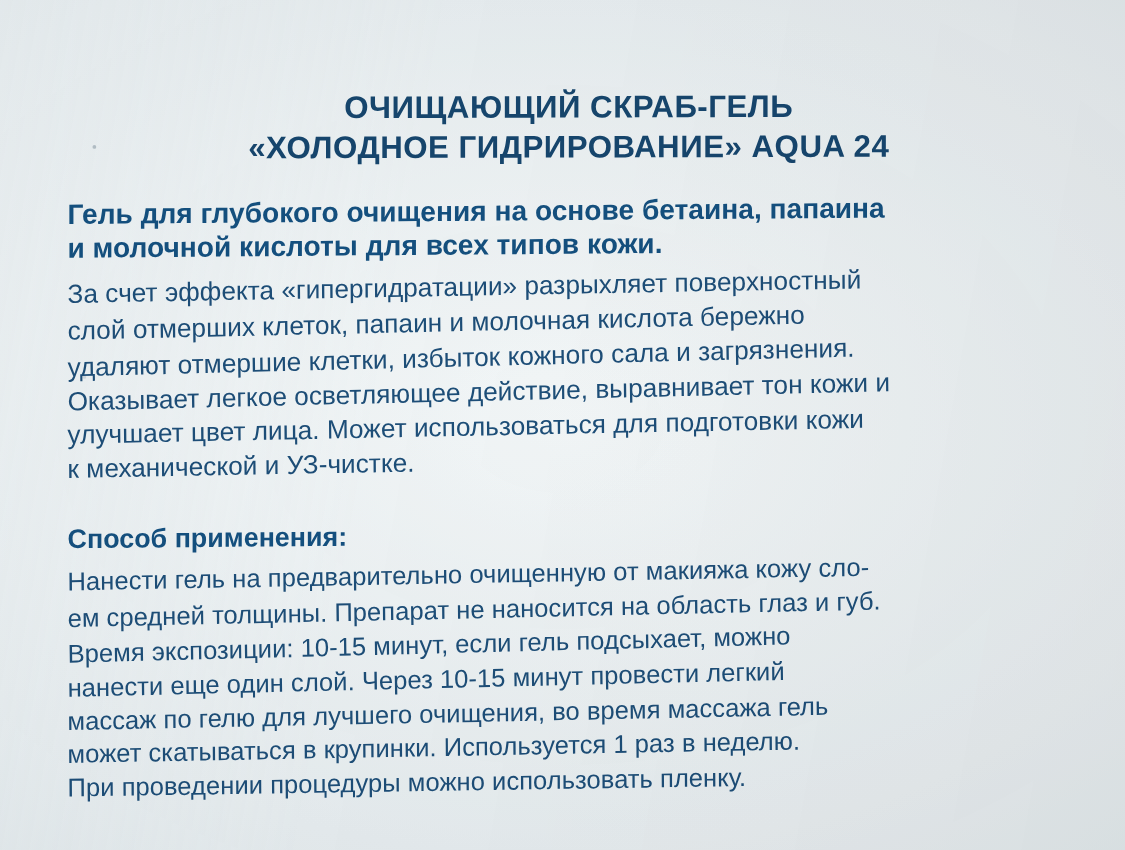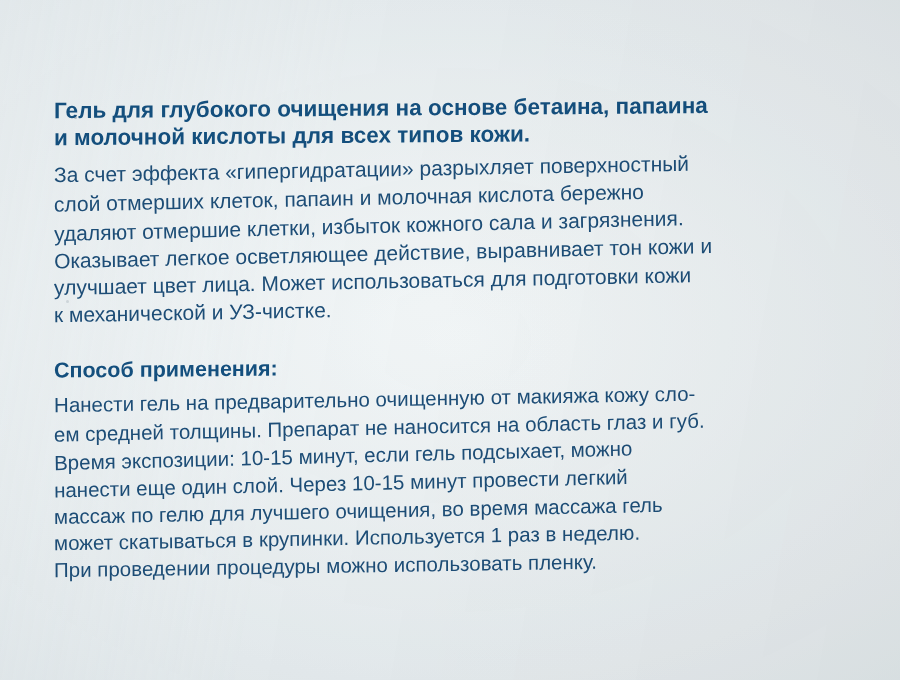--- a/index.html
+++ b/index.html
@@ -125,20 +125,24 @@
 </head>
 <body>
 
 <div id="page">
 
   <div class="speck" style="left:74px; top:116px;"></div>
   <div class="speck" style="left:66px; top:300px; opacity:.5;"></div>
 
   <div class="content">
 
+    <div class="title-block">
+      <div class="title-line1">ОЧИЩАЮЩИЙ СКРАБ-ГЕЛЬ</div>
+      <div class="title-line2">«ХОЛОДНОЕ ГИДРИРОВАНИЕ» AQUA 24</div>
+    </div>
 
     <div class="lead">
       <span>Гель для глубокого очищения на основе бетаина, папаина</span>
       <span class="l2">и молочной кислоты для всех типов кожи.</span>
     </div>
 
     <div class="body-par">
       <span class="ln">За счет эффекта «гипергидратации» разрыхляет поверхностный</span>
       <span class="ln">слой отмерших клеток, папаин и молочная кислота бережно</span>
       <span class="ln">удаляют отмершие клетки, избыток кожного сала и загрязнения.</span>

